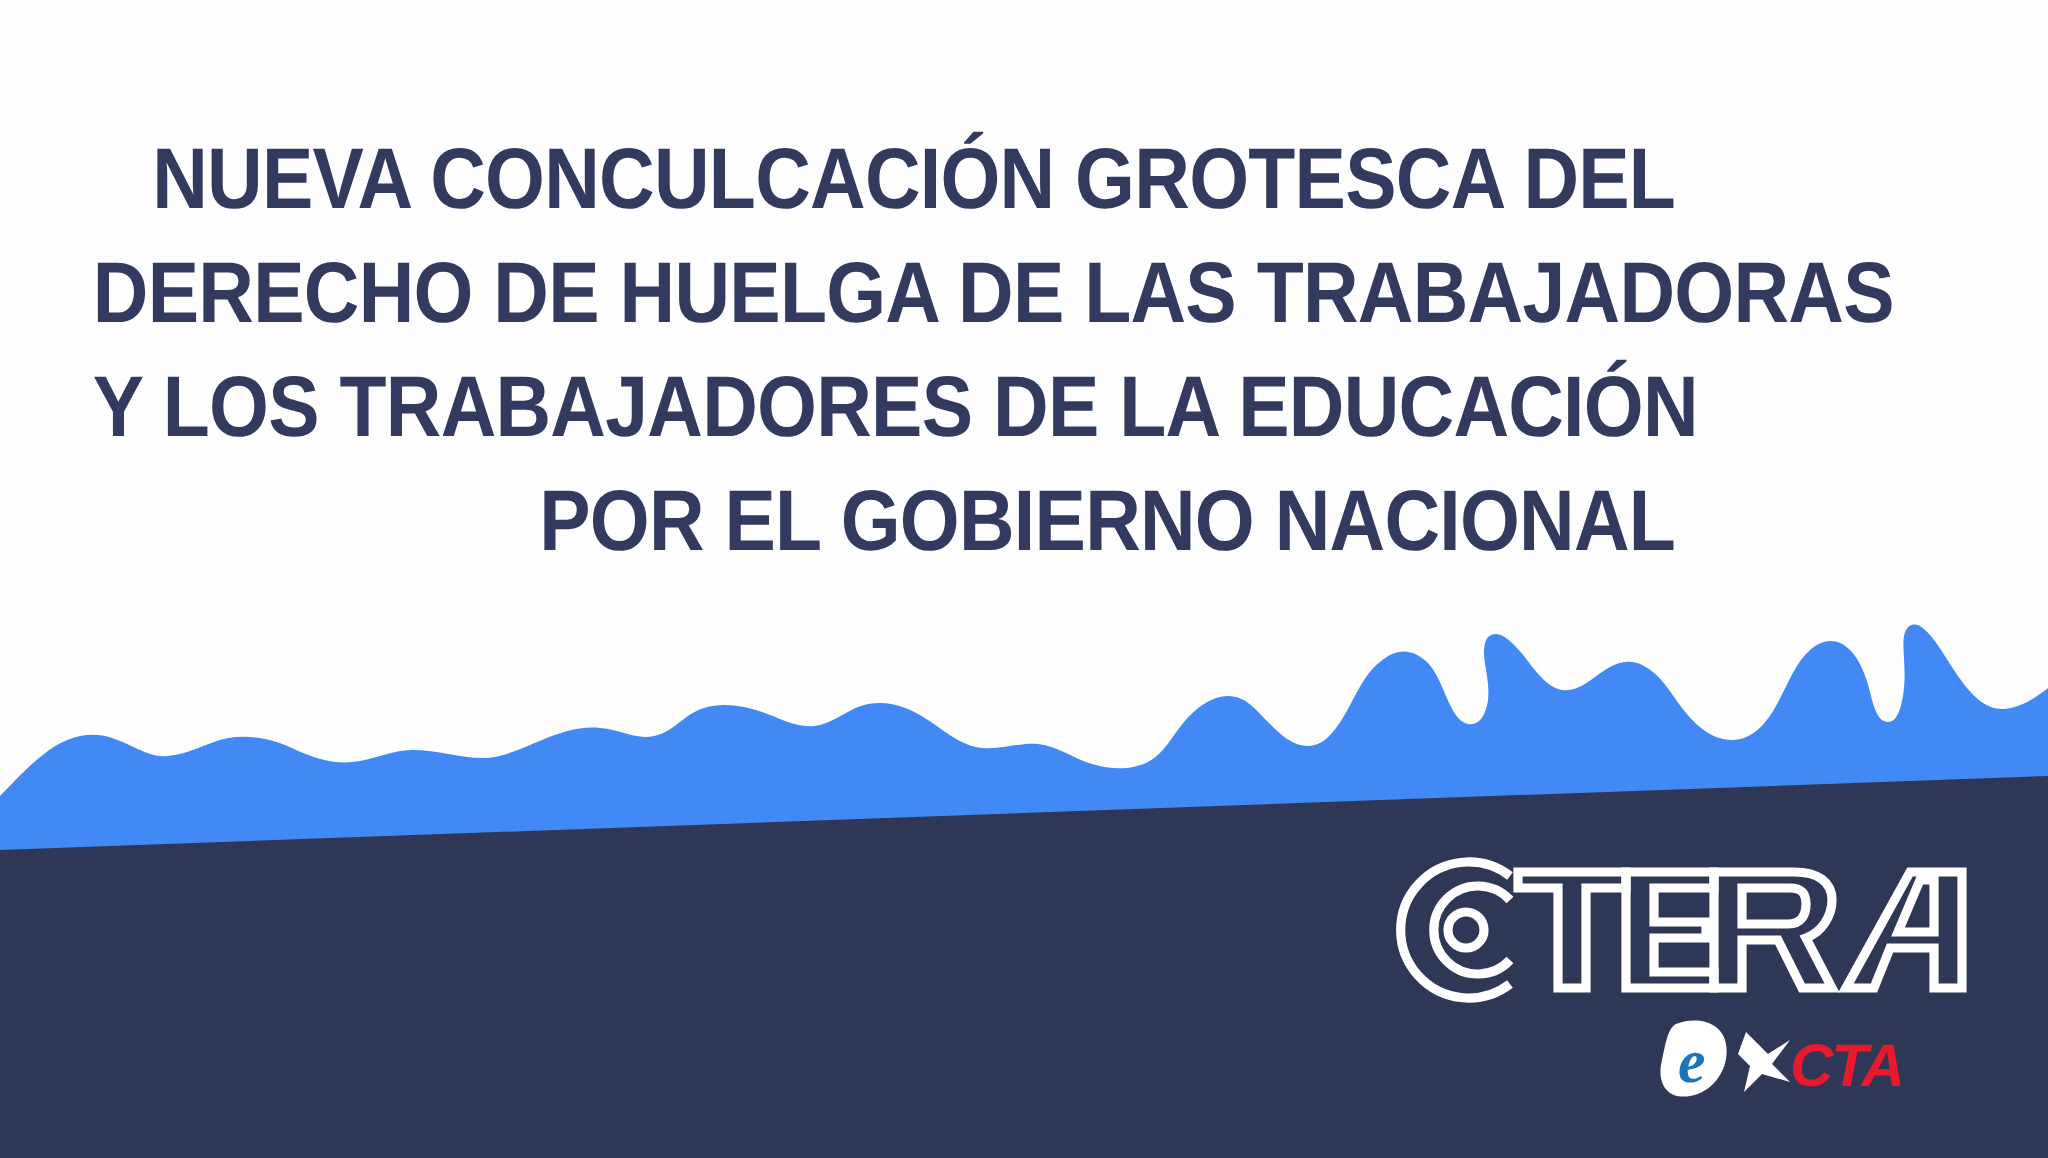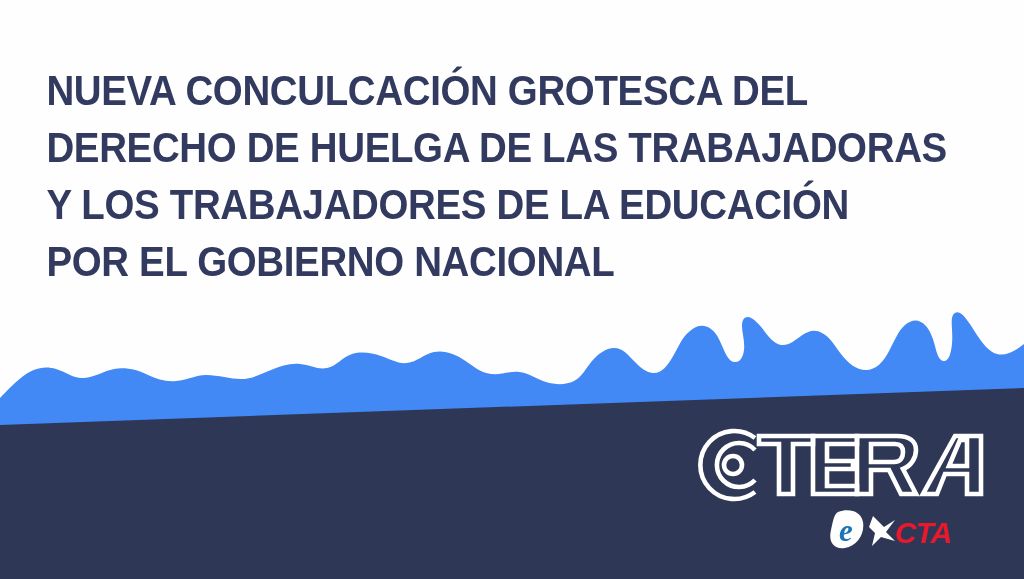--- a/index.html
+++ b/index.html
@@ -8,21 +8,21 @@
     background:#fefefe;
     font-family:"Liberation Sans", sans-serif;
     position:relative;
   }
   #stage { position:absolute; inset:0; width:1024px; height:579px; }
 
   
   #headline {
     position:absolute;
     left:0; top:62px; width:884px;
-    text-align:left;
+    text-align:right;
     z-index:5;
   }
   #headline .hl {
     display:block;
     color:#333a5f;
     font-weight:bold;
     font-size:43px;
     line-height:57px;
     letter-spacing:-0.4px;
     transform:scaleX(0.895);

